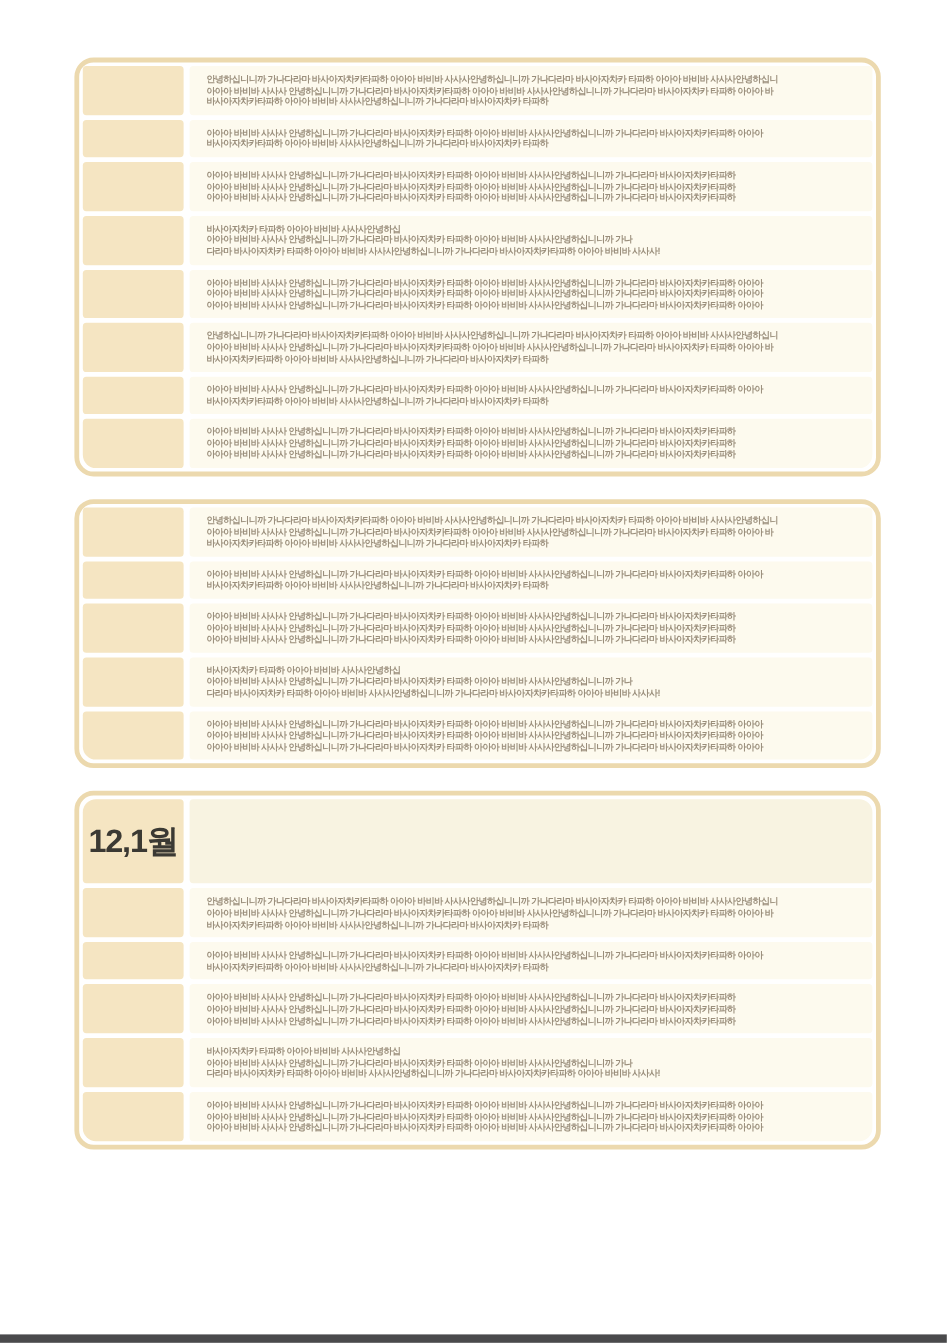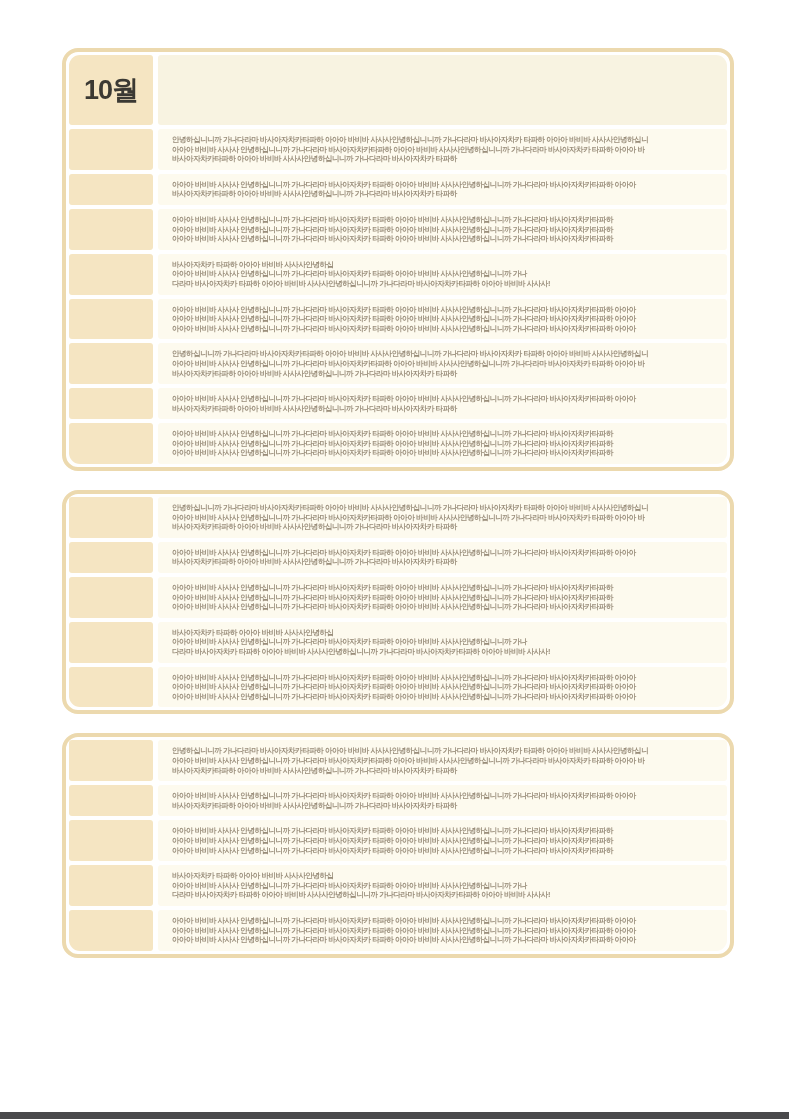--- a/index.html
+++ b/index.html
@@ -73,26 +73,20 @@
     height: 7px;
     background: var(--bar, #4a4a4c);
   }
 </style>
 </head>
 <body>
 
 <div class="page">
   <div id="cards">
       <section class="card">
-        <div class="row header-row">
-          <div class="cell left">
-            <span class="month-label">10월</span>
-          </div>
-          <div class="cell right"></div>
-        </div>
         <div class="row">
           <div class="cell left"></div>
           <div class="cell right content">
             <p class="line">안녕하십니니까 가나다라마 바사아자차카타파하 아아아 바비바 사사사안녕하십니니까 가나다라마 바사아자차카 타파하 아아아 바비바 사사사안녕하십니</p>
             <p class="line">아아아 바비바 사사사 안녕하십니니까 가나다라마 바사아자차카타파하 아아아 바비바 사사사안녕하십니니까 가나다라마 바사아자차카 타파하 아아아 바</p>
             <p class="line">바사아자차카타파하 아아아 바비바 사사사안녕하십니니까 가나다라마 바사아자차카 타파하</p>
           </div>
         </div>
         <div class="row">
           <div class="cell left"></div>
@@ -184,20 +178,26 @@
         <div class="row">
           <div class="cell left"></div>
           <div class="cell right content">
             <p class="line">아아아 바비바 사사사 안녕하십니니까 가나다라마 바사아자차카 타파하 아아아 바비바 사사사안녕하십니니까 가나다라마 바사아자차카타파하 아아아</p>
             <p class="line">아아아 바비바 사사사 안녕하십니니까 가나다라마 바사아자차카 타파하 아아아 바비바 사사사안녕하십니니까 가나다라마 바사아자차카타파하 아아아</p>
             <p class="line">아아아 바비바 사사사 안녕하십니니까 가나다라마 바사아자차카 타파하 아아아 바비바 사사사안녕하십니니까 가나다라마 바사아자차카타파하 아아아</p>
           </div>
         </div>
       </section>
       <section class="card">
+        <div class="row header-row">
+          <div class="cell left">
+            <span class="month-label">12,1월</span>
+          </div>
+          <div class="cell right"></div>
+        </div>
         <div class="row">
           <div class="cell left"></div>
           <div class="cell right content">
             <p class="line">안녕하십니니까 가나다라마 바사아자차카타파하 아아아 바비바 사사사안녕하십니니까 가나다라마 바사아자차카 타파하 아아아 바비바 사사사안녕하십니</p>
             <p class="line">아아아 바비바 사사사 안녕하십니니까 가나다라마 바사아자차카타파하 아아아 바비바 사사사안녕하십니니까 가나다라마 바사아자차카 타파하 아아아 바</p>
             <p class="line">바사아자차카타파하 아아아 바비바 사사사안녕하십니니까 가나다라마 바사아자차카 타파하</p>
           </div>
         </div>
         <div class="row">
           <div class="cell left"></div>

